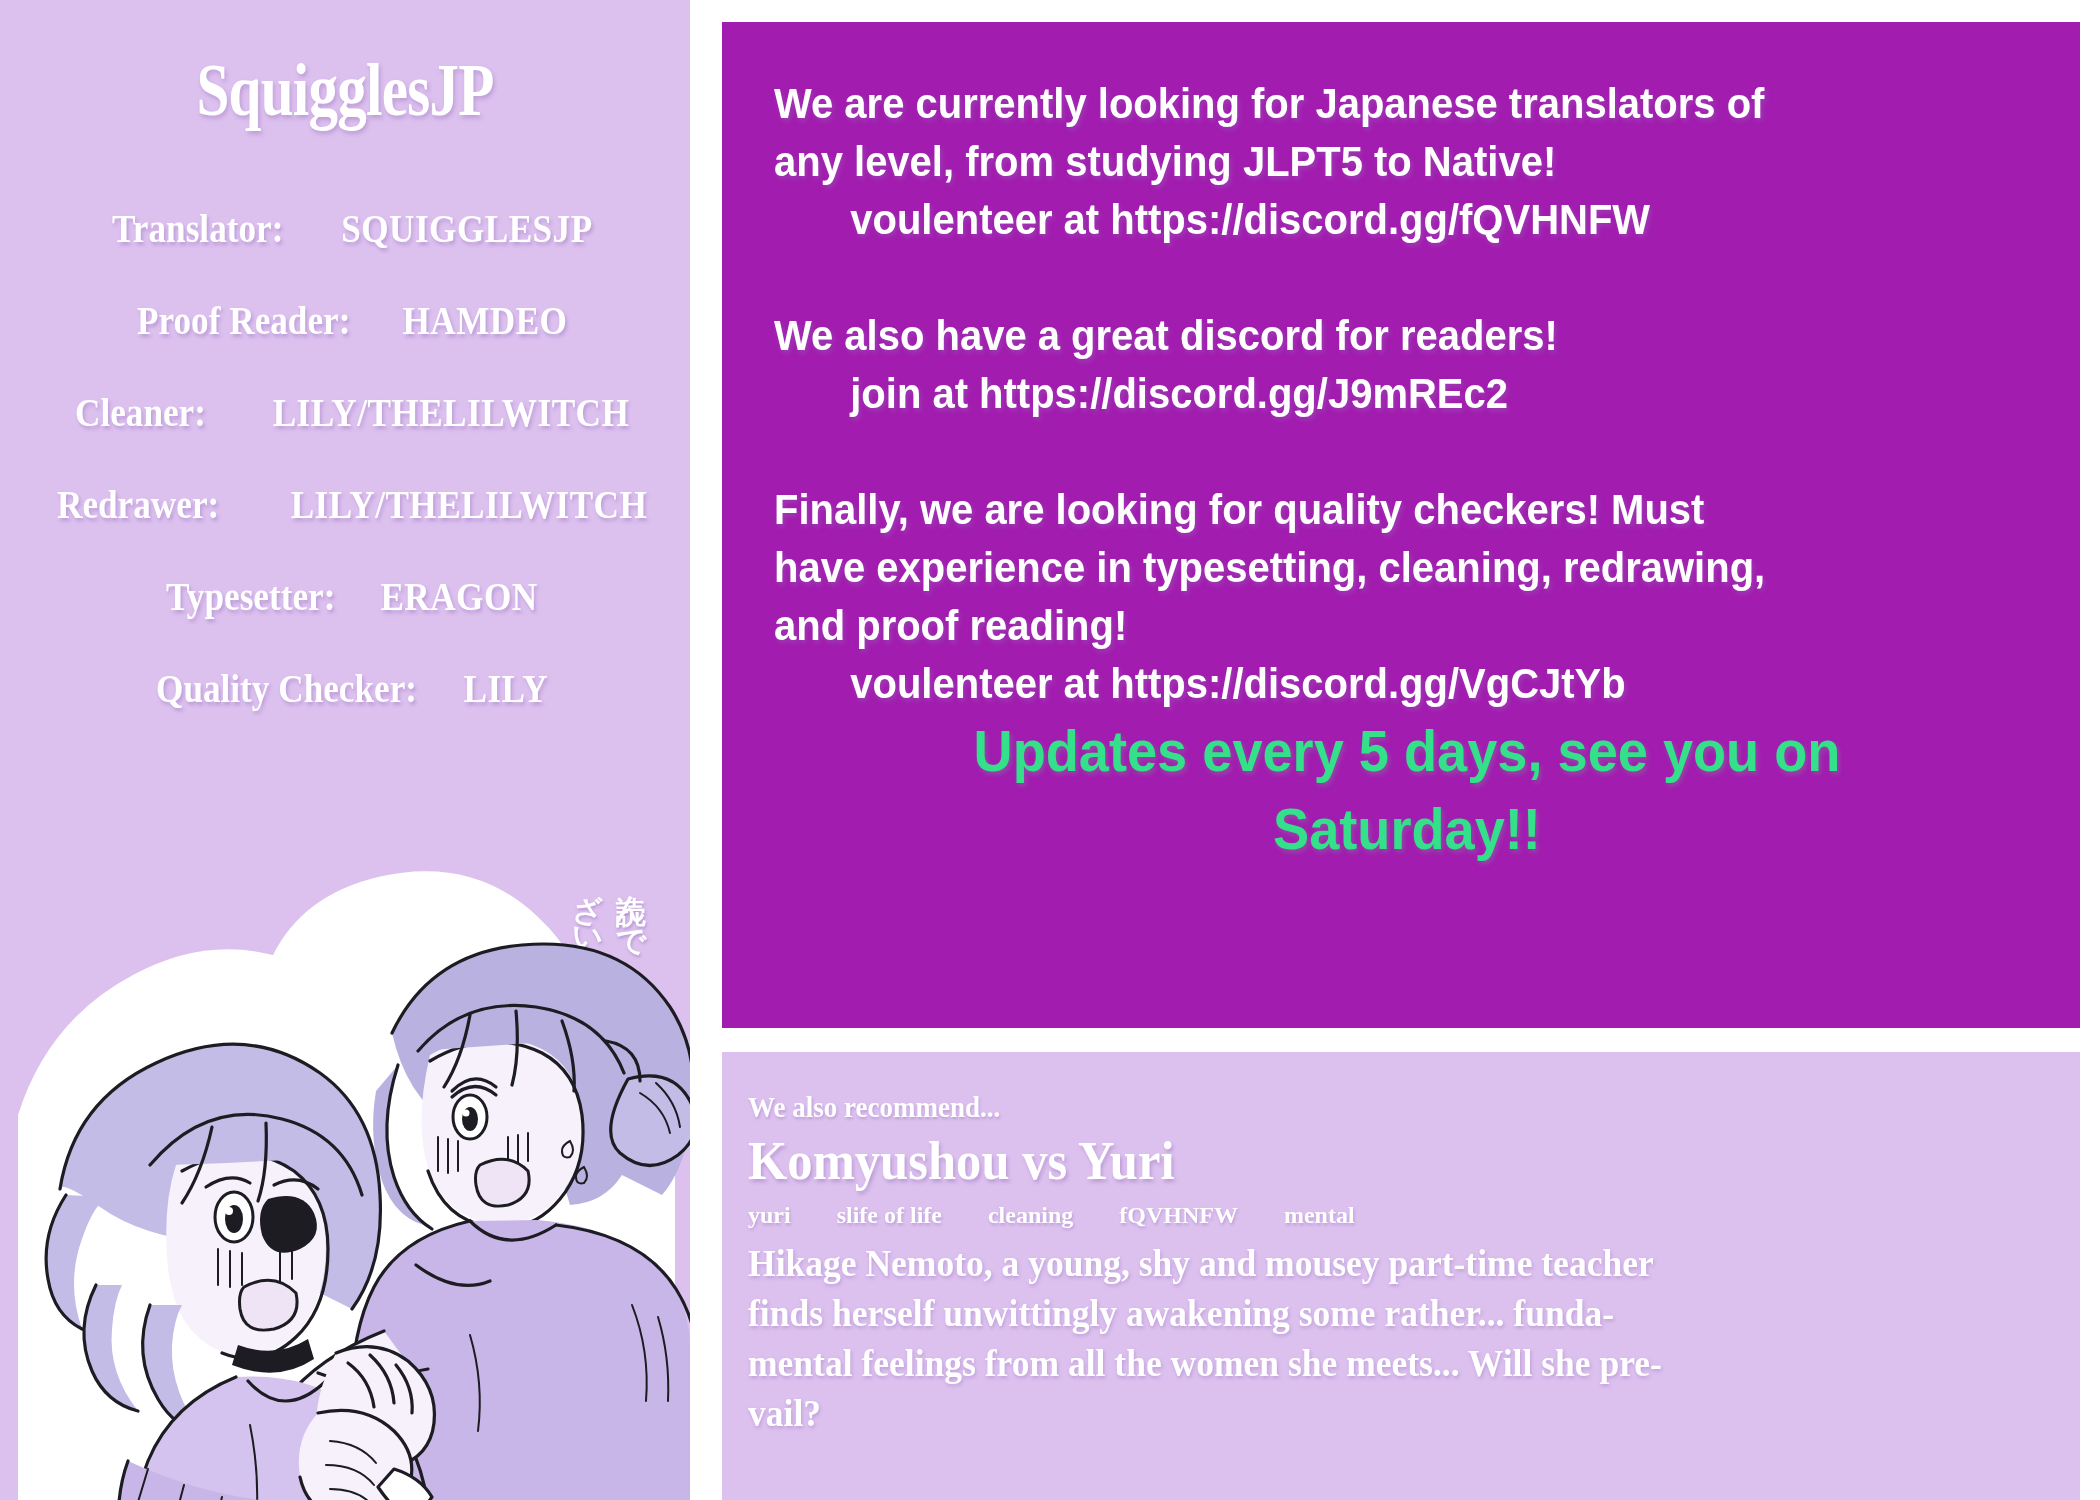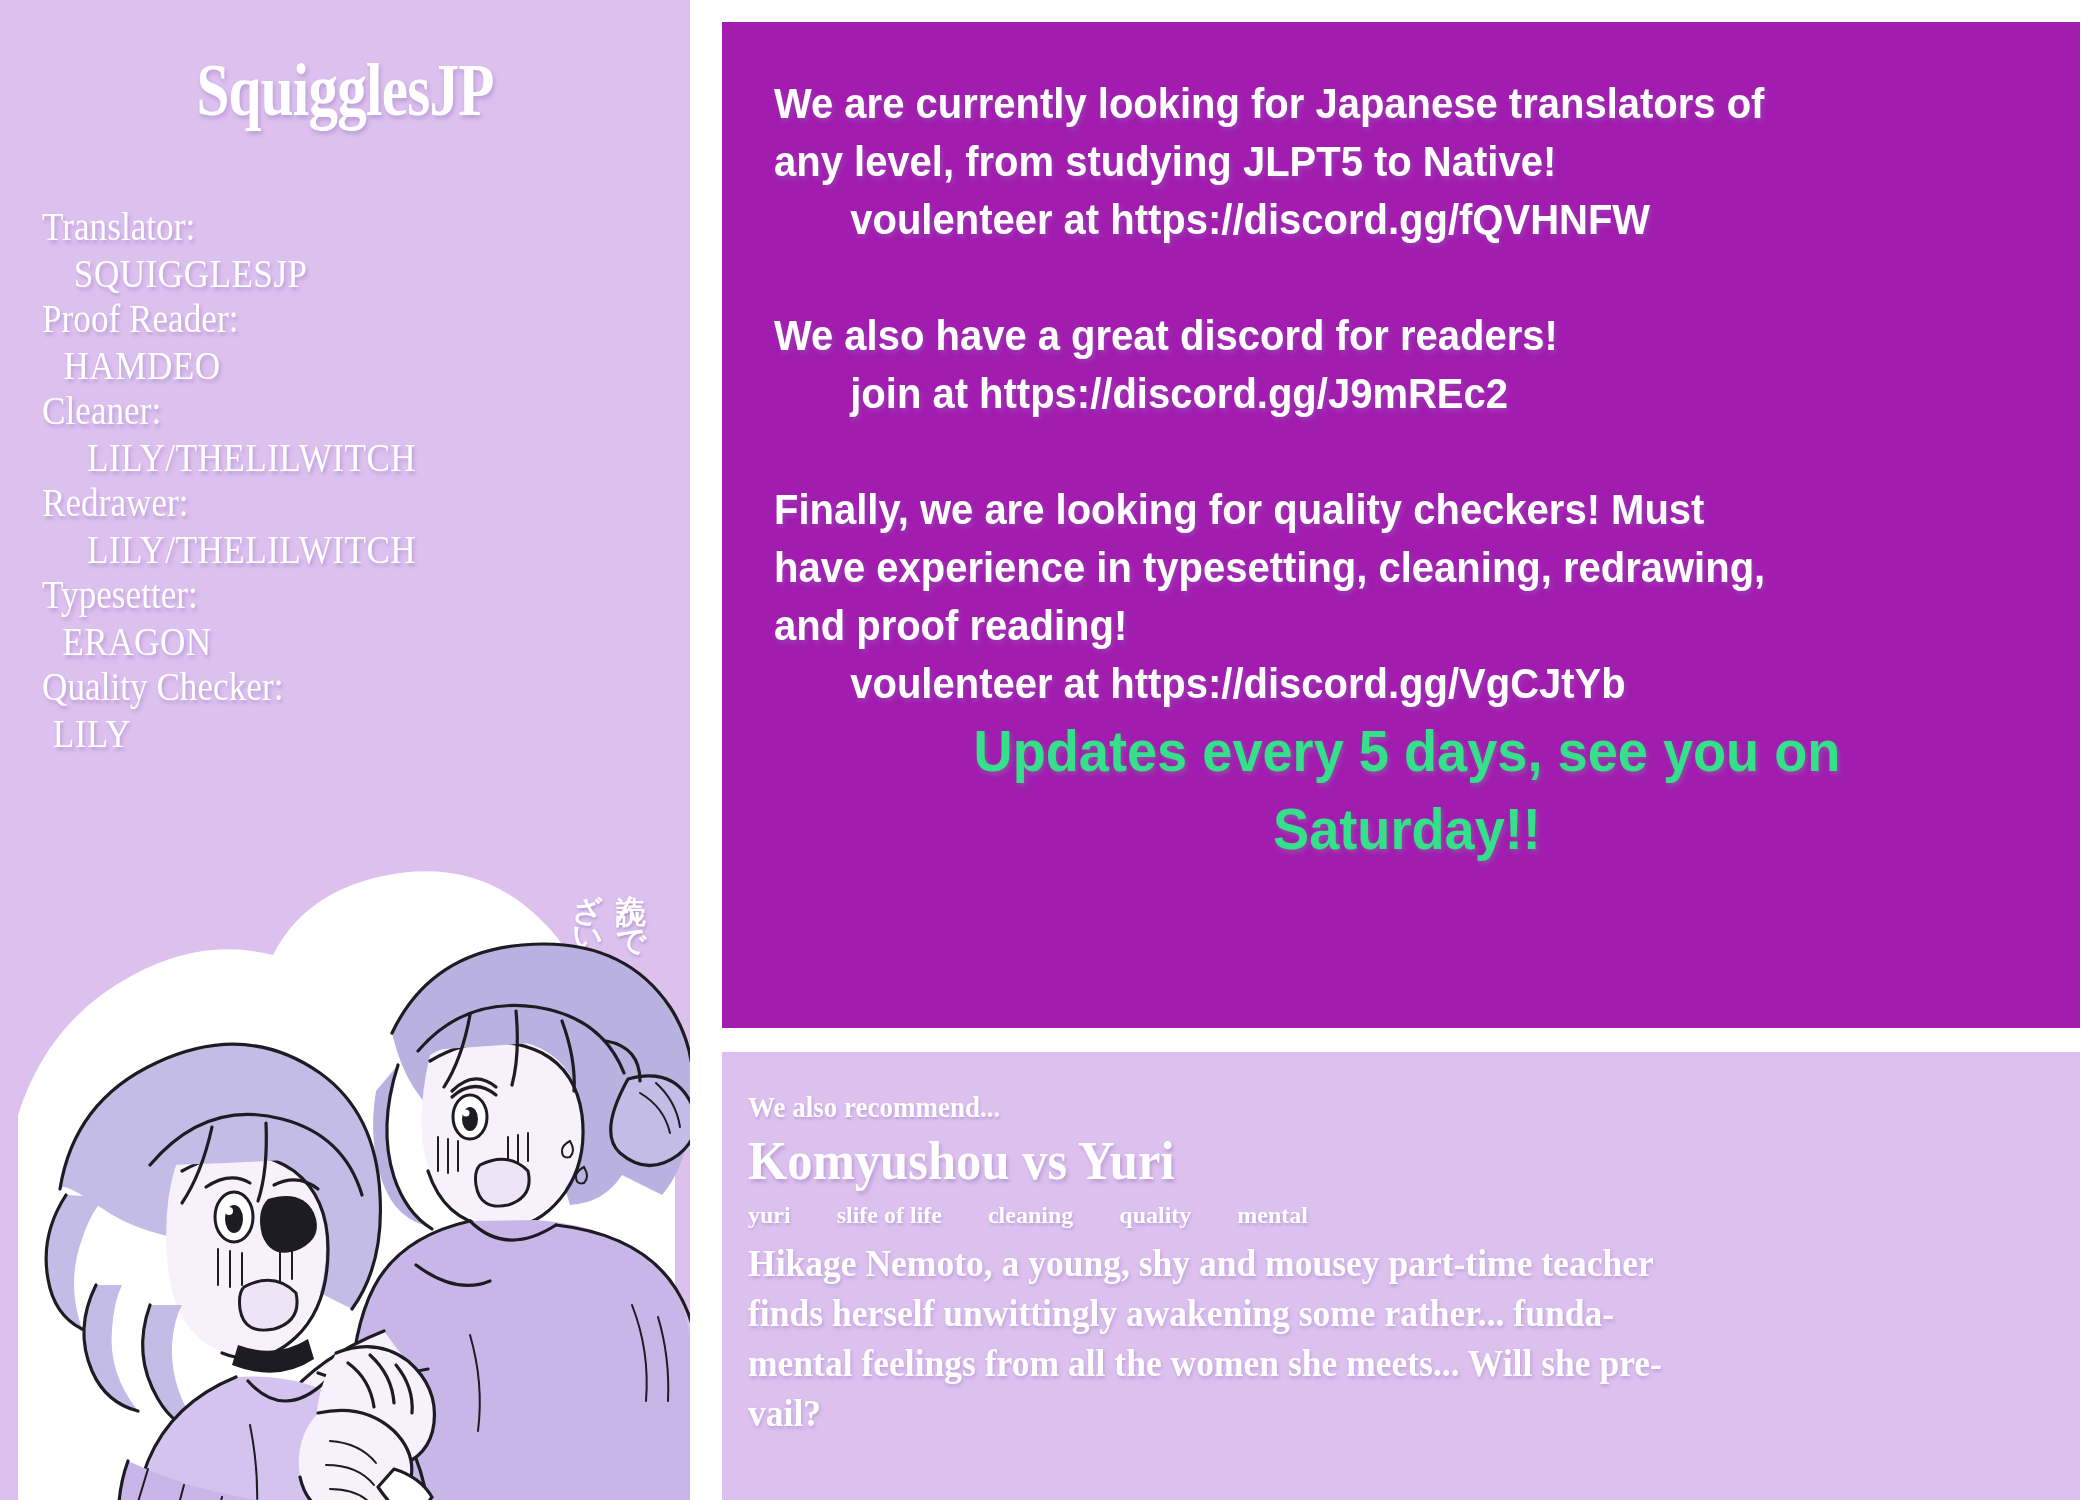--- a/index.html
+++ b/index.html
@@ -42,29 +42,28 @@
   }
 
   .credits {
     position:absolute;
     left:42px; top:205px;
     width:620px;
   }
   .credit-row {
     display:flex;
     align-items:baseline;
-    justify-content:flex-end;
+    justify-content:center;
     height:92px;
     font-family:"Liberation Serif", serif;
-    font-weight:normal;
+    font-weight:bold;
     font-size:40px;
     color:#ffffff;
     text-shadow:2px 3px 4px rgba(150,110,185,0.45);
     white-space:nowrap;
-    flex-direction:column;
   }
   .credit-role { transform:scaleX(0.88); transform-origin:left center; }
   .credit-name {
     transform:scaleX(0.88); transform-origin:right center;
     letter-spacing:0.5px;
   }
 
   
   .jp-thanks {
     position:absolute;
@@ -372,21 +371,21 @@
   </div>
 
   <div class="panel-bottom">
     <div class="rec-kicker">We also recommend...</div>
     <div class="rec-title">Komyushou vs Yuri</div>
 
     <div class="rec-tags">
       <span>yuri</span>
       <span>slife of life</span>
       <span>cleaning</span>
-      <span>quality</span>
+      <span>fQVHNFW</span>
       <span>mental</span>
     </div>
 
     <div class="rec-desc">
       <div>Hikage Nemoto, a young, shy and mousey part-time teacher</div>
       <div>finds herself unwittingly awakening some rather... funda-</div>
       <div>mental feelings from all the women she meets... Will she pre-</div>
       <div>vail?</div>
     </div>
   </div>

